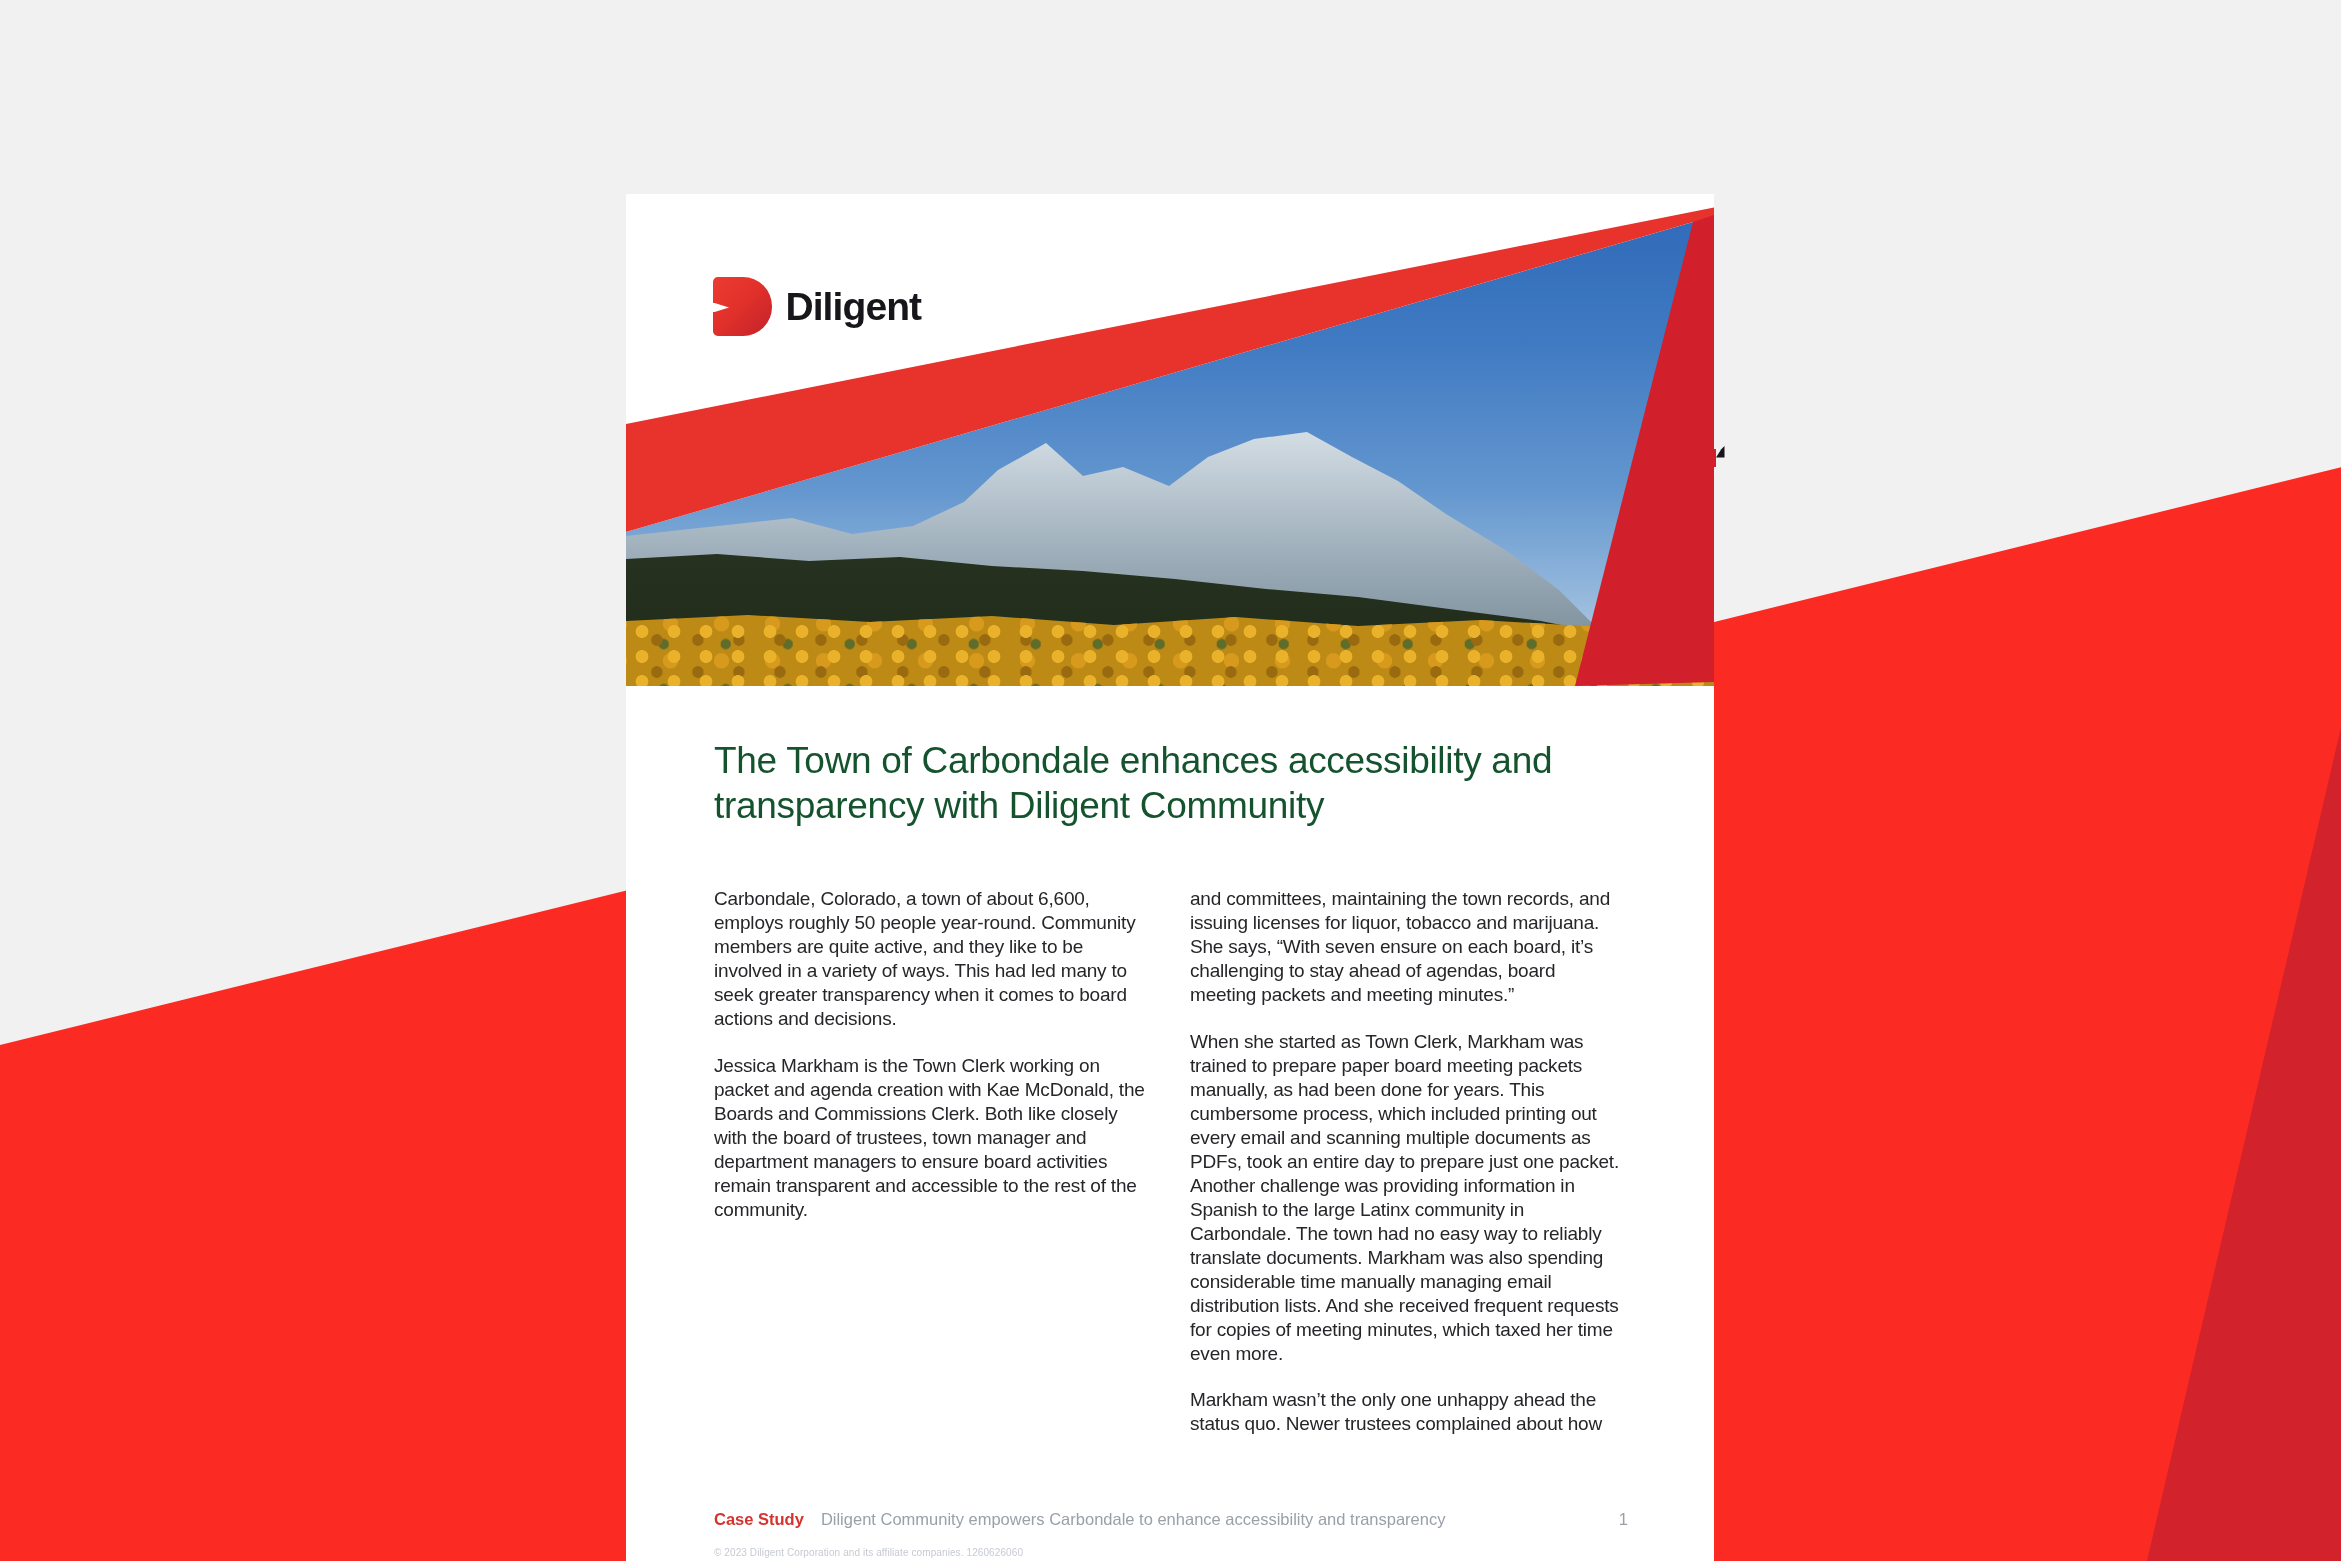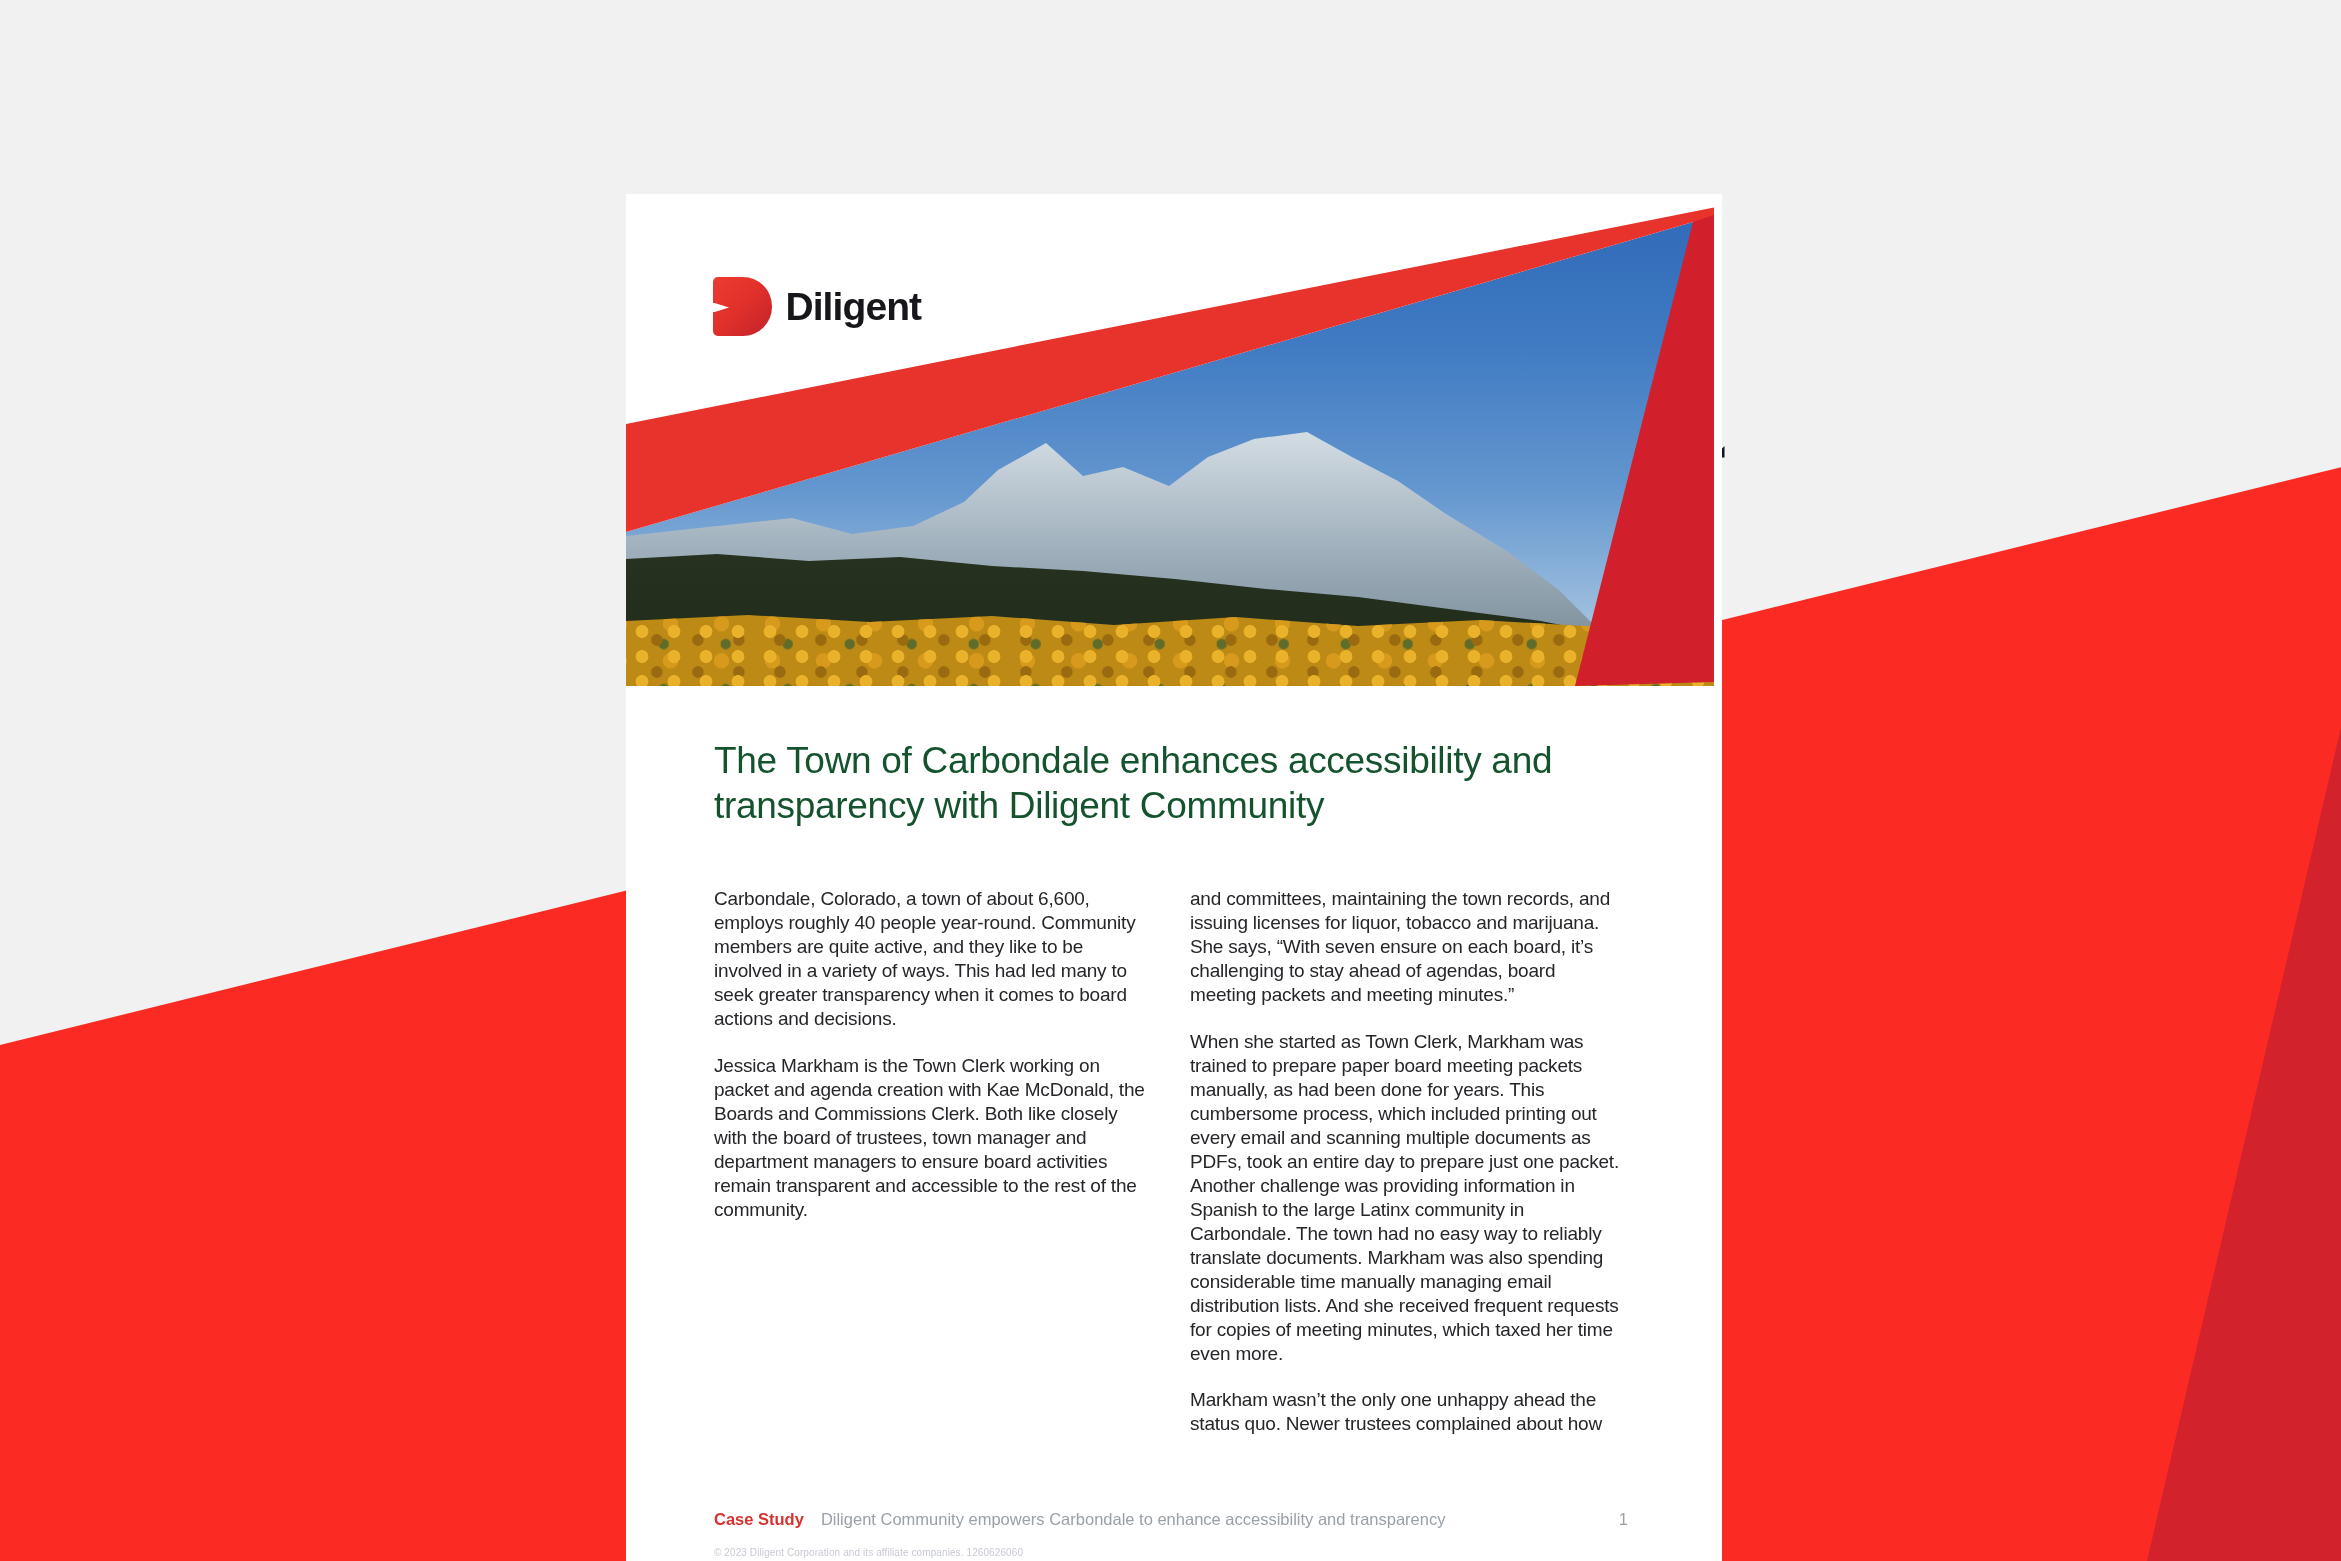--- a/index.html
+++ b/index.html
@@ -26,21 +26,21 @@
     left:1711px;top:449px;width:4.9px;height:18.3px;background:#d1202b;
   }
   .bg-glyph{
     left:1716px;top:446px;width:8.5px;height:11.6px;background:#15151a;
     clip-path:polygon(100% 0, 100% 100%, 0 100%, 62% 28%);
   }
 
   
   .page{
     left:626px;top:194px;width:1088px;height:1367px;
-    background:#ffffff;overflow:hidden;padding-left:8px;
+    background:#ffffff;overflow:hidden;
   }
 
   
   .hero{left:0;top:0;width:1088px;height:494px;overflow:hidden;}
   .hero-photo{
     left:0;top:0;width:1088px;height:494px;
     clip-path:polygon(0px 338px, 1067px 28px, 1088px 38px, 1088px 492px, 0px 492px);
   }
   .sky{
     left:0;top:0;width:1088px;height:494px;
@@ -146,21 +146,21 @@
 
     <div class="abs logo">
       <div class="logo-d"></div>
       <div class="logo-text">Diligent</div>
     </div>
   </div>
 
   <div class="abs title">The Town of Carbondale enhances accessibility and transparency with Diligent Community</div>
 
   <div class="abs col col-left">
-    <p>Carbondale, Colorado, a town of about 6,600, employs roughly 40 people year-round. Community members are quite active, and they like to be involved in a variety of ways. This had led many to seek greater transparency when it comes to board actions and decisions.</p>
+    <p>Carbondale, Colorado, a town of about 6,600, employs roughly 50 people year-round. Community members are quite active, and they like to be involved in a variety of ways. This had led many to seek greater transparency when it comes to board actions and decisions.</p>
     <p>Jessica Markham is the Town Clerk working on packet and agenda creation with Kae McDonald, the Boards and Commissions Clerk. Both like closely with the board of trustees, town manager and department managers to ensure board activities remain transparent and accessible to the rest of the community.</p>
   </div>
 
   <div class="abs col col-right">
     <p>and committees, maintaining the town records, and issuing licenses for liquor, tobacco and marijuana. She says, “With seven ensure on each board, it’s challenging to stay ahead of agendas, board meeting packets and meeting minutes.”</p>
     <p>When she started as Town Clerk, Markham was trained to prepare paper board meeting packets manually, as had been done for years. This cumbersome process, which included printing out every email and scanning multiple documents as PDFs, took an entire day to prepare just one packet. Another challenge was providing information in Spanish to the large Latinx community in Carbondale. The town had no easy way to reliably translate documents. Markham was also spending considerable time manually managing email distribution lists. And she received frequent requests for copies of meeting minutes, which taxed her time even more.</p>
     <p>Markham wasn’t the only one unhappy ahead the status quo. Newer trustees complained about how</p>
   </div>
 
   <div class="abs footer">

